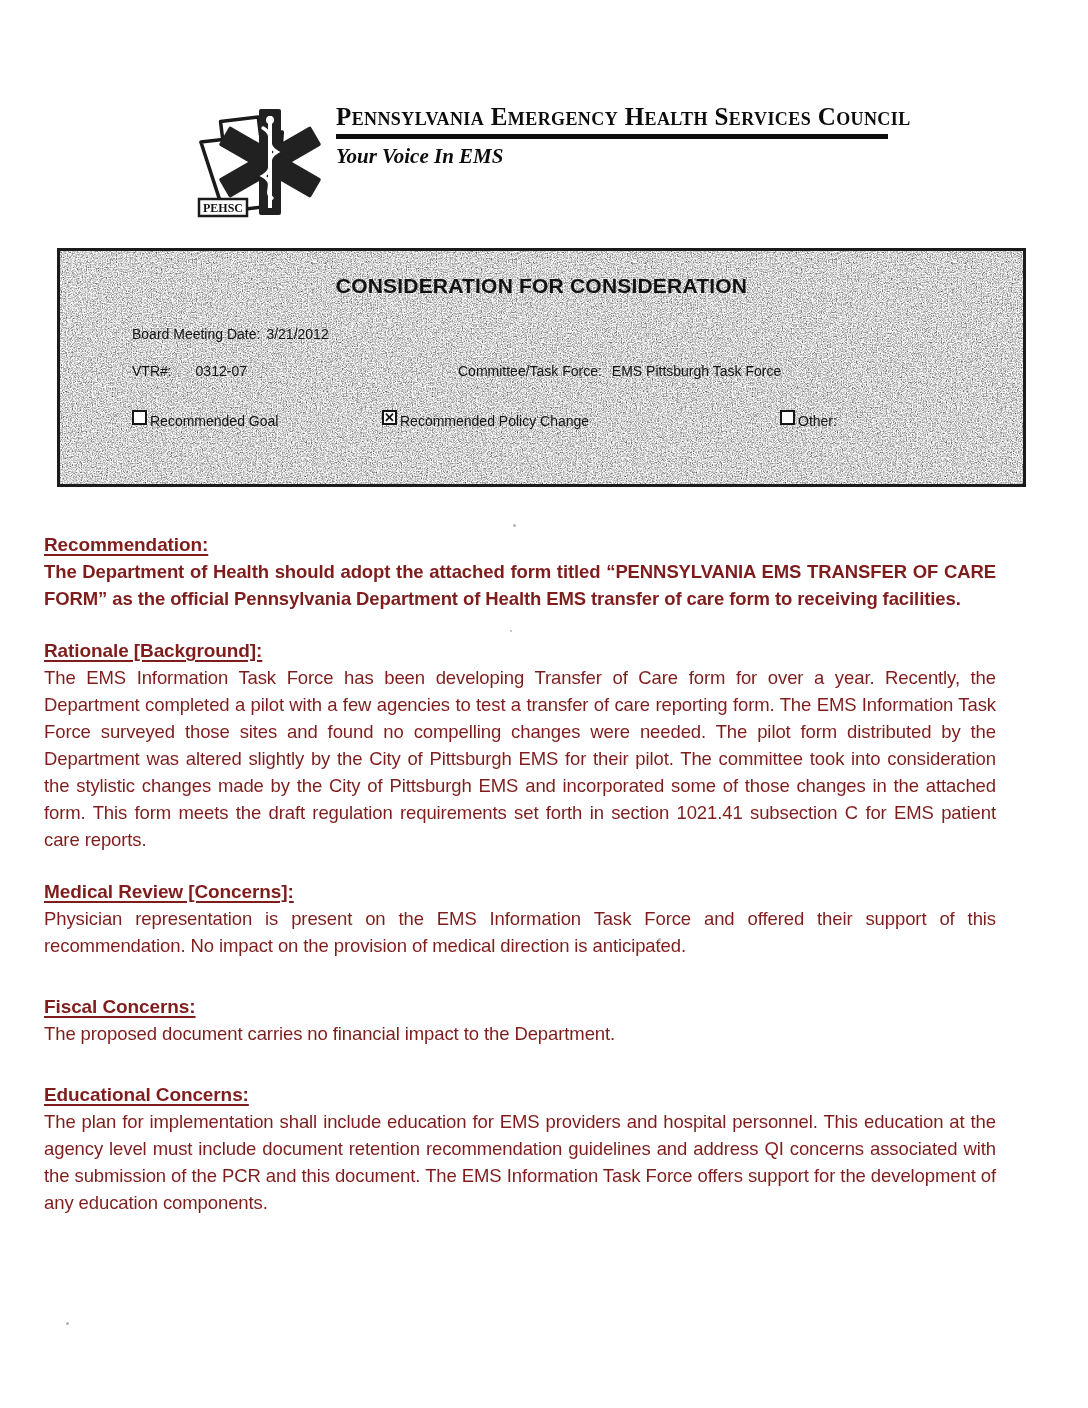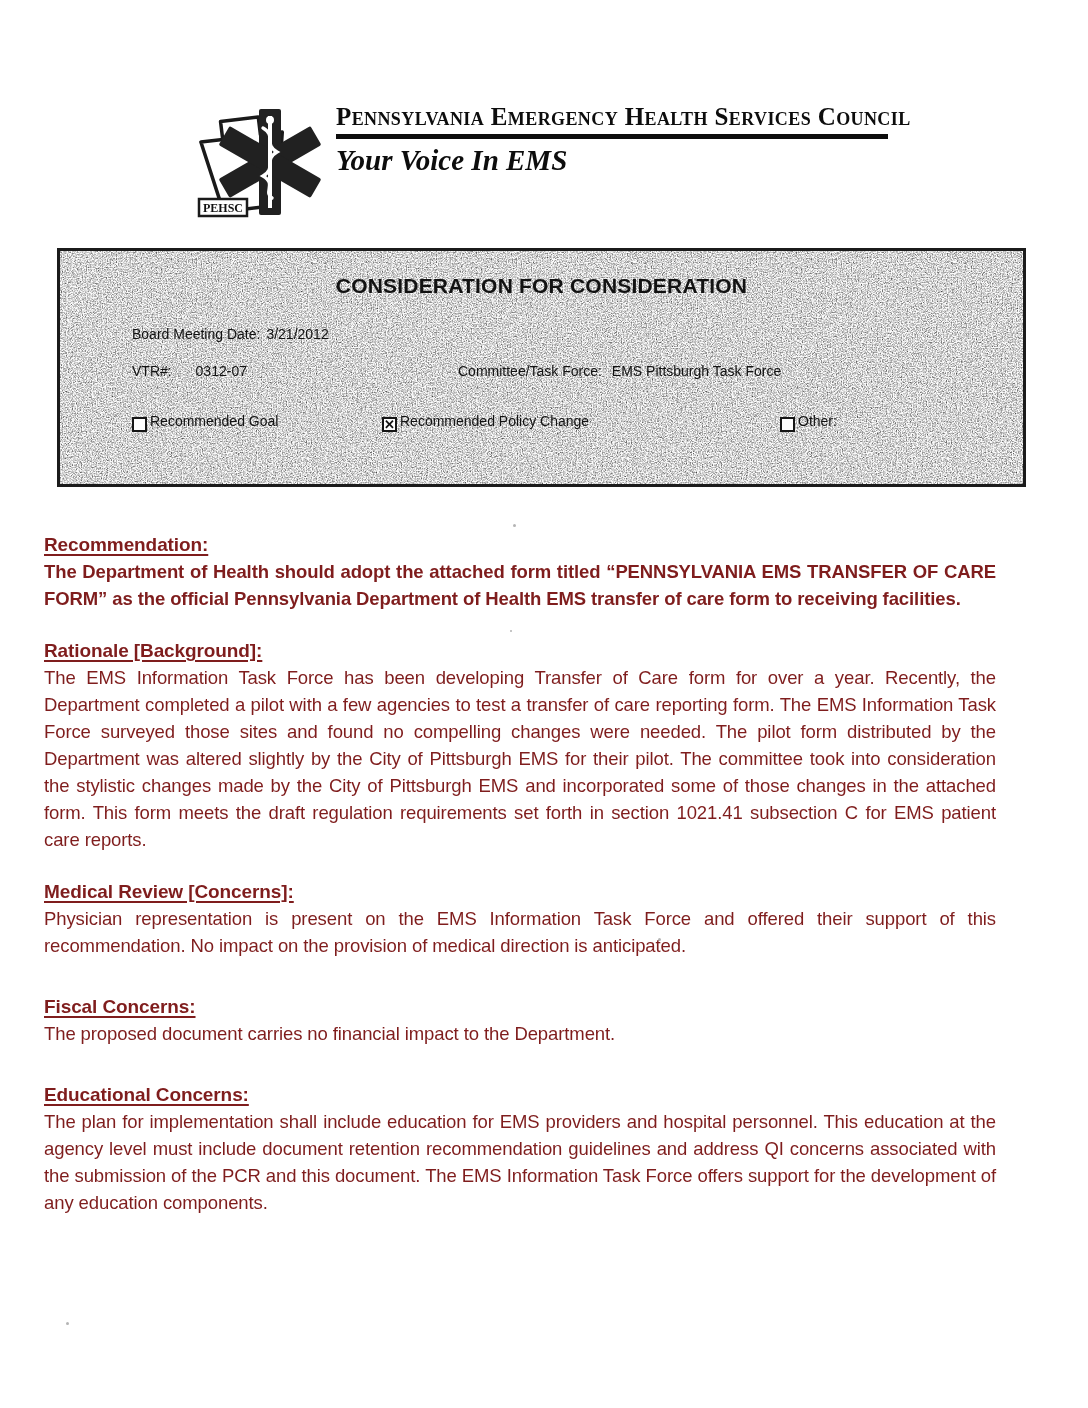--- a/index.html
+++ b/index.html
@@ -24,21 +24,21 @@
     font-size: 25px;
     letter-spacing: 0.4px;
     white-space: nowrap;
     color: #0d0d0d;
   }
   .header-rule { width: 552px; height: 5px; background: #0d0d0d; margin-top: 3px; }
   .tagline {
     font-family: "Liberation Serif", serif;
     font-style: italic;
     font-weight: 700;
-    font-size: 29px;
+    font-size: 21px;
     margin-top: 5px;
     color: #0d0d0d;
     white-space: nowrap;
   }
 
   
   .form-box {
     position: absolute; top: 248px; left: 57px;
     width: 969px; height: 239px;
     border: 3px solid #1b1b1b;
@@ -62,21 +62,21 @@
   }
   .row-board   { margin-top: 26px; }
   .row-subject { margin-top: 15px; }
   .row-vtr     { margin-top: 15px; }
   .row-checks  { margin-top: 28px; }
   .vtr-cell { width: 326px; }
   .vtr-cell .val { margin-left: 14px; }
   .fld-label { margin-right: 6px; }
   .check-col-1 { width: 250px; }
   .check-col-2 { width: 398px; }
-  .check-item { display: inline-flex; align-items: flex-end; }
+  .check-item { display: inline-flex; align-items: flex-start; }
   .cbox {
     width: 15px; height: 15px;
     border: 2px solid #151515;
     display: inline-block;
     margin-right: 3px;
     position: relative;
     background: #fdfdfd;
     flex: 0 0 auto;
   }
   .cbox.checked::before {

